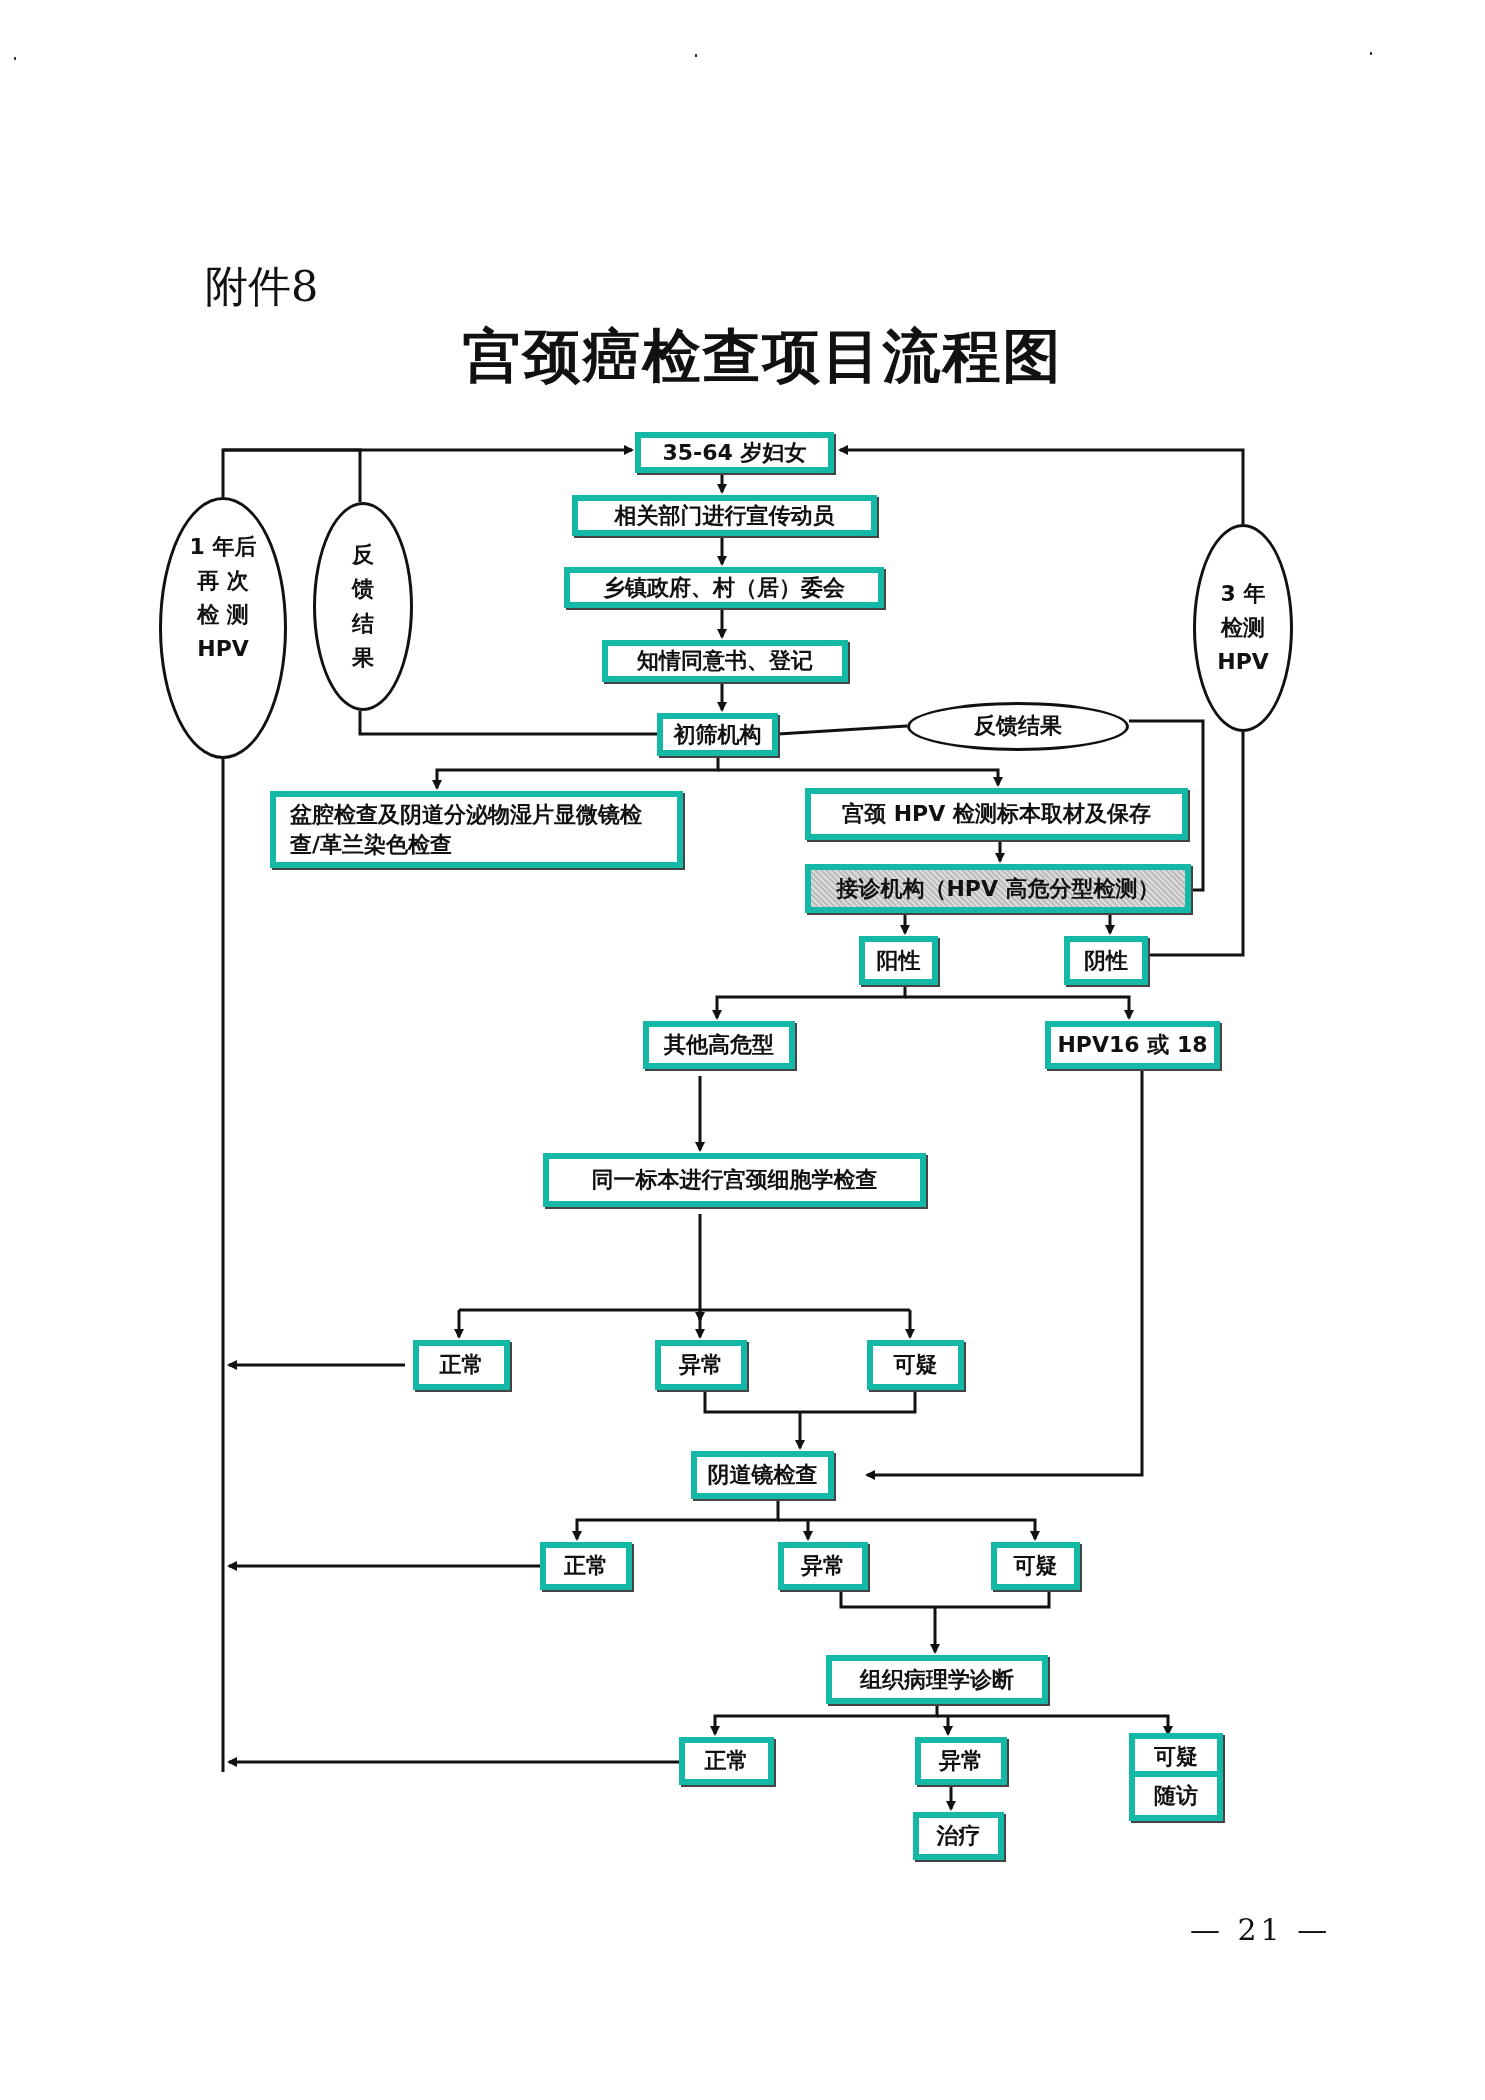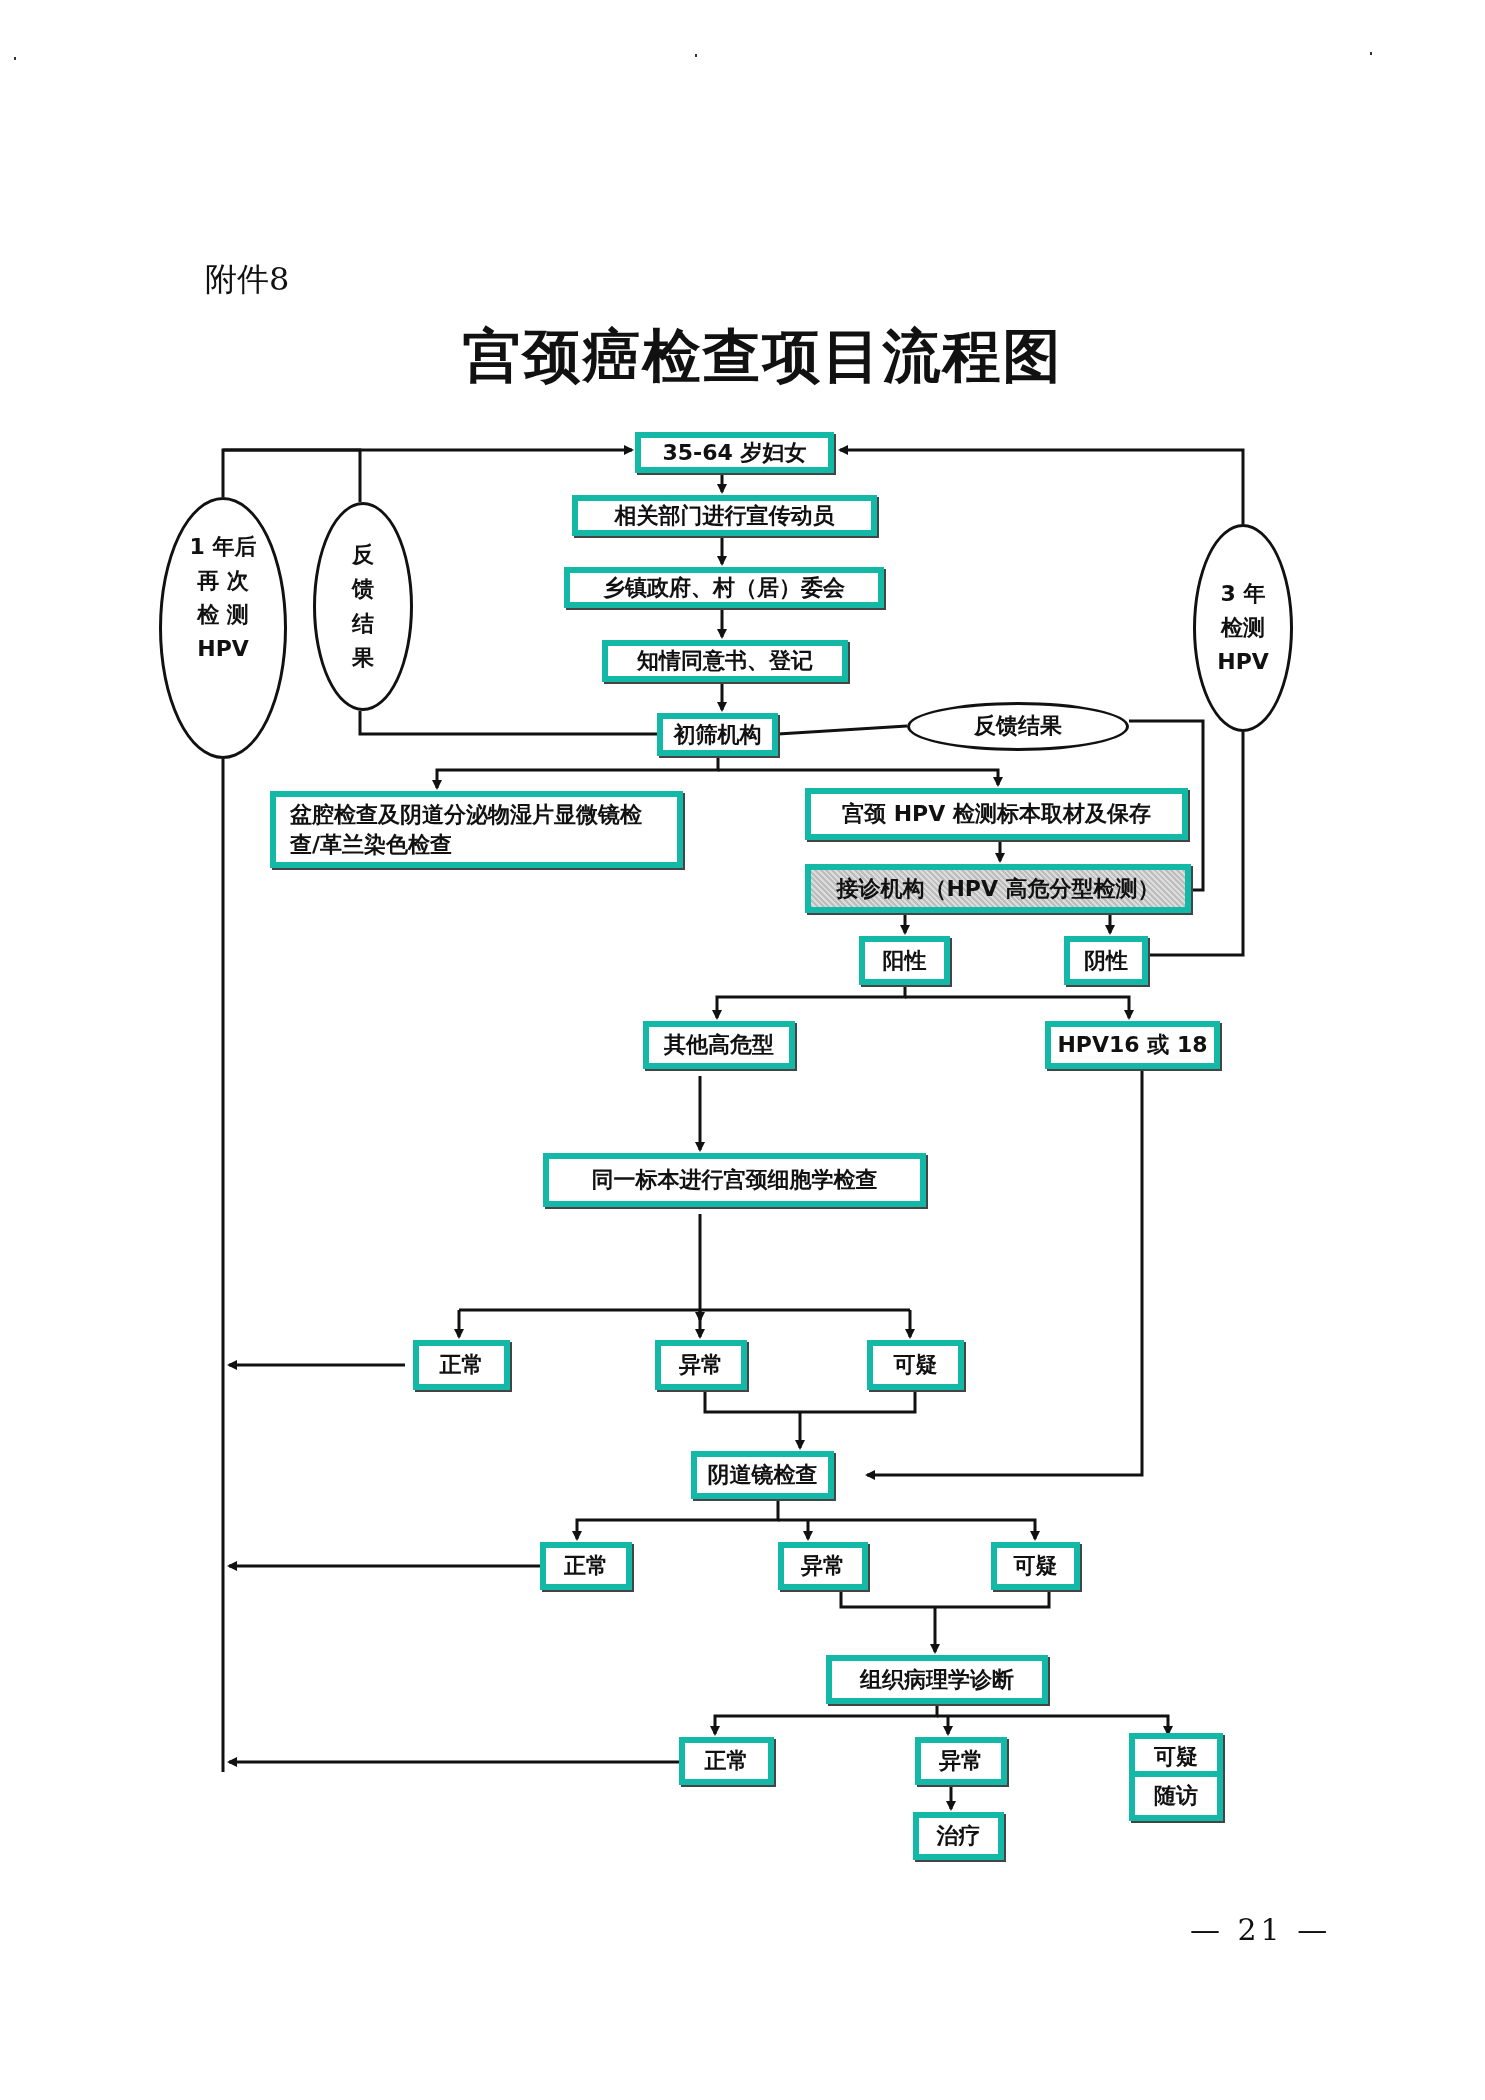--- a/index.html
+++ b/index.html
@@ -1,19 +1,19 @@
 <!DOCTYPE html>
 <html><head>
 <meta charset="utf-8">
 <style>
   html, body { margin:0; padding:0; background:#ffffff; }
   body { width:1485px; height:2100px; position:relative; overflow:hidden;
          font-family: "DejaVu Serif", "Liberation Serif", serif; color:#111; }
   .abs { position:absolute; }
-  .attach { left:205px; top:258px; font-size:32px; font-family:"DejaVu Serif", serif; }
+  .attach { left:205px; top:258px; font-size:43px; font-family:"DejaVu Serif", serif; }
   .title { left:0; width:1525px; top:318px; text-align:center; font-size:58px; font-weight:bold; letter-spacing:2px; font-family:"DejaVu Serif", serif; }
   .box { position:absolute; border:6px solid #14b8a6; background:#fff; box-sizing:border-box;
          display:flex; align-items:center; justify-content:center; text-align:center;
          font-weight:bold; font-size:22px; line-height:1.35; font-family:"DejaVu Sans", sans-serif;
          box-shadow:2px 2px 0 #444; }
   .box.shaded { background:#cfcfcf; background-image:repeating-linear-gradient(45deg,#bdbdbd 0 2px,#dcdcdc 2px 4px); }
   .box.left { justify-content:flex-start; text-align:left; padding-left:14px; }
   .ellipse { position:absolute; border:3px solid #111; border-radius:50%; background:#fff; box-sizing:border-box;
              display:flex; align-items:center; justify-content:center; text-align:center;
              font-weight:bold; font-size:22px; line-height:1.55; font-family:"DejaVu Sans", sans-serif; }
@@ -122,21 +122,21 @@
 <div class="box" style="left:635px;top:432px;width:199px;height:41px;">35-64 岁妇女</div>
 <div class="box" style="left:572px;top:495px;width:305px;height:41px;">相关部门进行宣传动员</div>
 <div class="box" style="left:564px;top:567px;width:320px;height:41px;">乡镇政府、村（居）委会</div>
 <div class="box" style="left:602px;top:640px;width:246px;height:42px;">知情同意书、登记</div>
 <div class="box" style="left:657px;top:713px;width:121px;height:43px;">初筛机构</div>
 
 <div class="box left" style="left:270px;top:791px;width:413px;height:77px;padding-right:10px;">盆腔检查及阴道分泌物湿片显微镜检查/革兰染色检查</div>
 <div class="box" style="left:805px;top:788px;width:383px;height:52px;">宫颈 HPV 检测标本取材及保存</div>
 <div class="box shaded" style="left:805px;top:864px;width:386px;height:49px;">接诊机构（HPV 高危分型检测）</div>
 
-<div class="box" style="left:859px;top:936px;width:91px;height:49px;">阳性</div>
+<div class="box" style="left:859px;top:936px;width:79px;height:49px;">阳性</div>
 <div class="box" style="left:1064px;top:936px;width:84px;height:49px;">阴性</div>
 
 <div class="box" style="left:643px;top:1021px;width:152px;height:48px;">其他高危型</div>
 <div class="box" style="left:1045px;top:1021px;width:175px;height:48px;">HPV16 或 18</div>
 
 <div class="box" style="left:543px;top:1153px;width:383px;height:54px;">同一标本进行宫颈细胞学检查</div>
 
 <div class="box" style="left:413px;top:1340px;width:97px;height:50px;">正常</div>
 <div class="box" style="left:655px;top:1340px;width:92px;height:50px;">异常</div>
 <div class="box" style="left:867px;top:1340px;width:97px;height:50px;">可疑</div>

